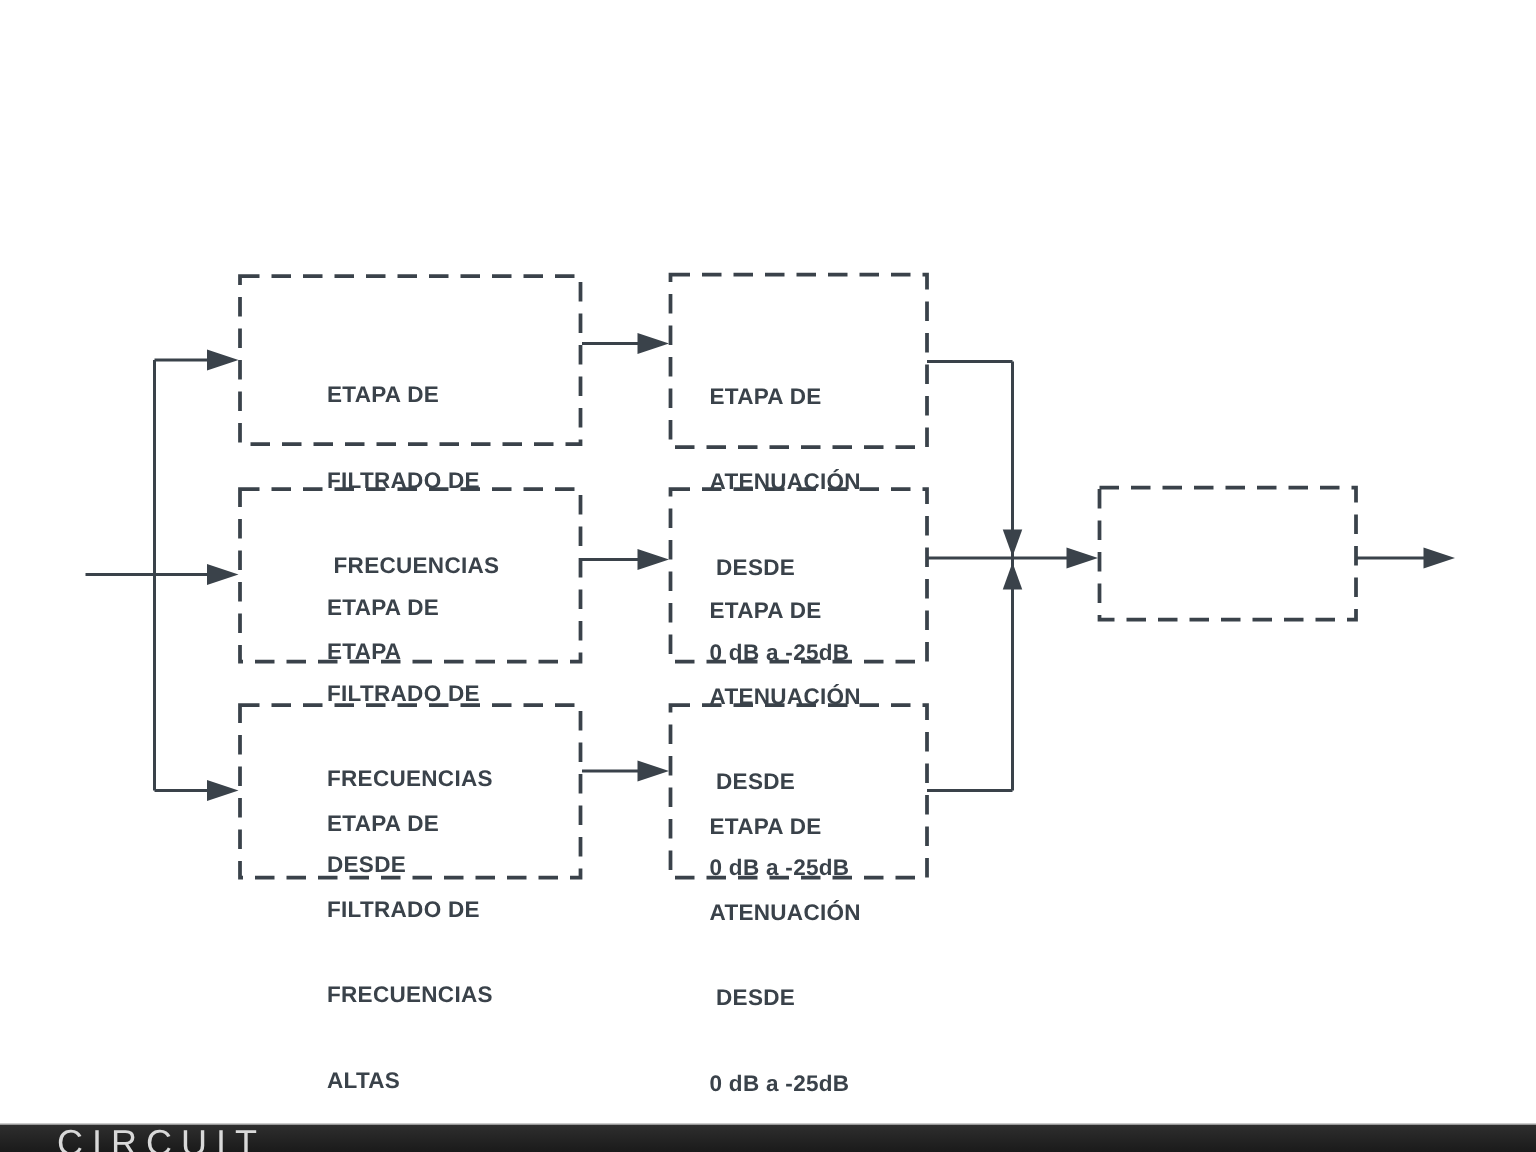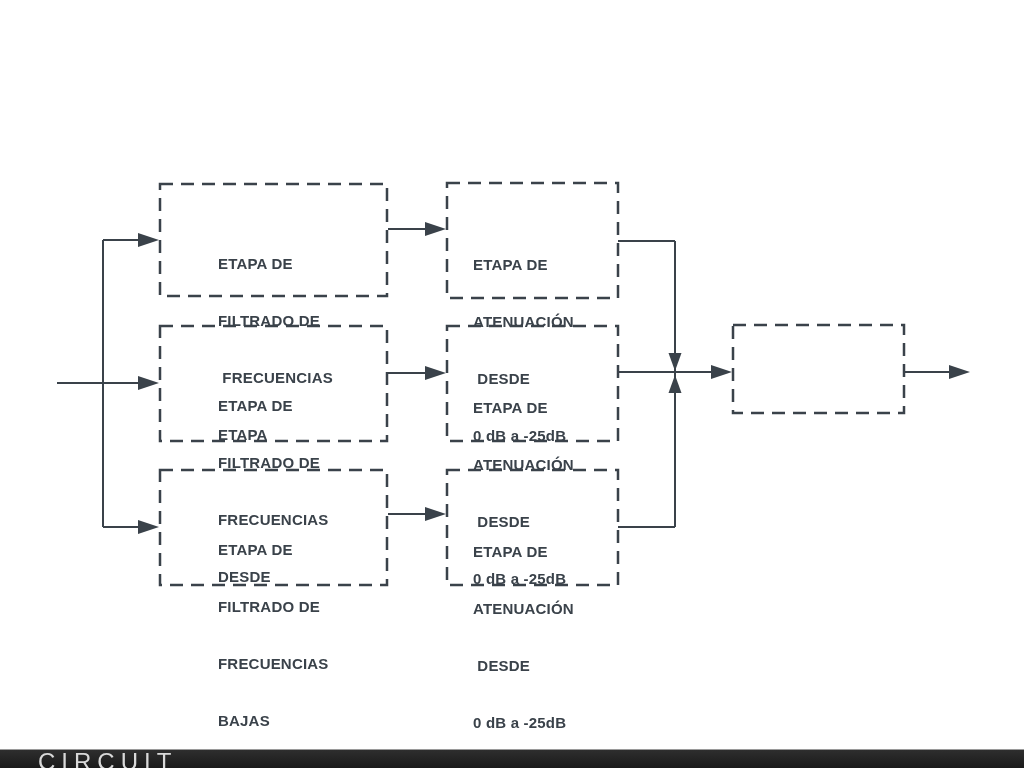--- a/index.html
+++ b/index.html
@@ -97,21 +97,21 @@
   <div class="box-text" style="left:218px;top:338px;">
     <div>ETAPA DE</div>
     <div>FILTRADO DE</div>
     <div>FRECUENCIAS</div>
     <div>DESDE</div>
   </div>
   <div class="box-text" style="left:218px;top:482px;">
     <div>ETAPA DE</div>
     <div>FILTRADO DE</div>
     <div>FRECUENCIAS</div>
-    <div>BAJAS</div>
+    <div>ALTAS</div>
   </div>
 
   <div class="box-text" style="left:473px;top:197px;">
     <div>ETAPA DE</div>
     <div>ATENUACIÓN</div>
     <div> DESDE</div>
     <div>0 dB a -25dB</div>
   </div>
   <div class="box-text" style="left:473px;top:340px;">
     <div>ETAPA DE</div>

